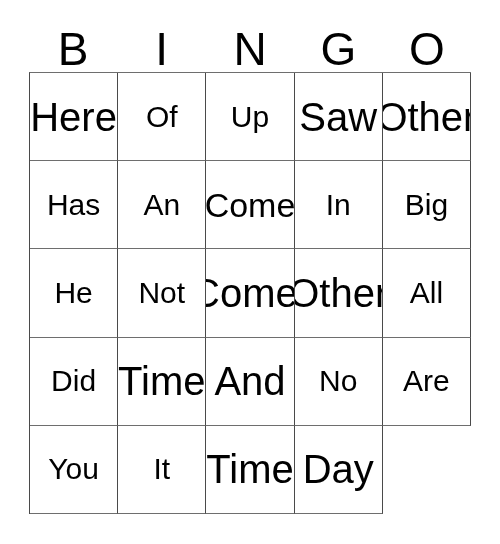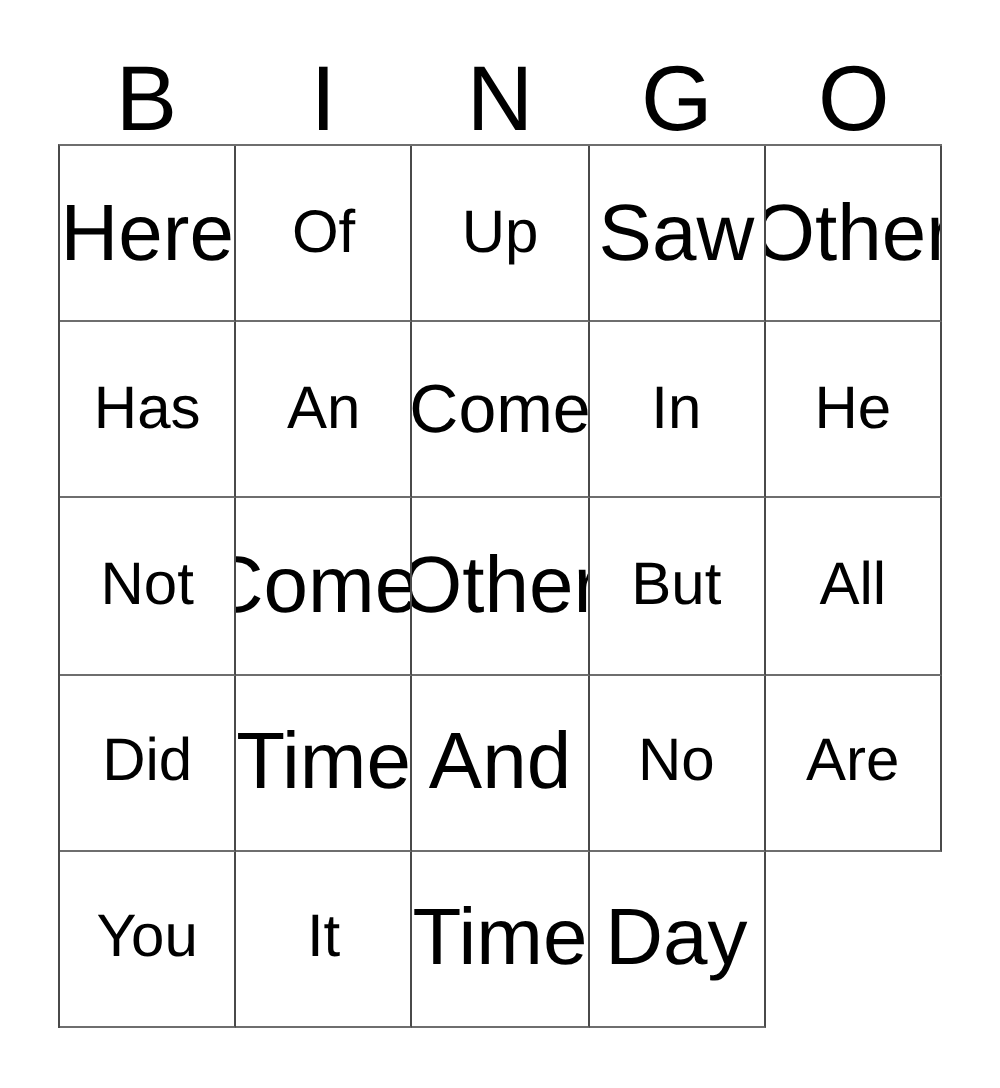--- a/index.html
+++ b/index.html
@@ -120,35 +120,35 @@
       </div>
     <div class="cell">
         <span class="cell-text fs-full">An</span>
       </div>
     <div class="cell">
         <span class="cell-text fs-tight">Come</span>
       </div>
     <div class="cell">
         <span class="cell-text fs-full">In</span>
       </div>
+    <div class="cell">
+        <span class="cell-text fs-full">Big</span>
+      </div>
 
     <div class="cell">
         <span class="cell-text fs-full">He</span>
       </div>
     <div class="cell">
         <span class="cell-text fs-full">Not</span>
       </div>
     <div class="cell">
         <span class="cell-text fs-wide">Come!</span>
       </div>
     <div class="cell">
         <span class="cell-text fs-wide">Other</span>
-      </div>
-    <div class="cell">
-        <span class="cell-text fs-full">But</span>
       </div>
 
     <div class="cell">
         <span class="cell-text fs-full">All</span>
       </div>
     <div class="cell">
         <span class="cell-text fs-full">Did</span>
       </div>
     <div class="cell">
         <span class="cell-text fs-wide">Time</span>

